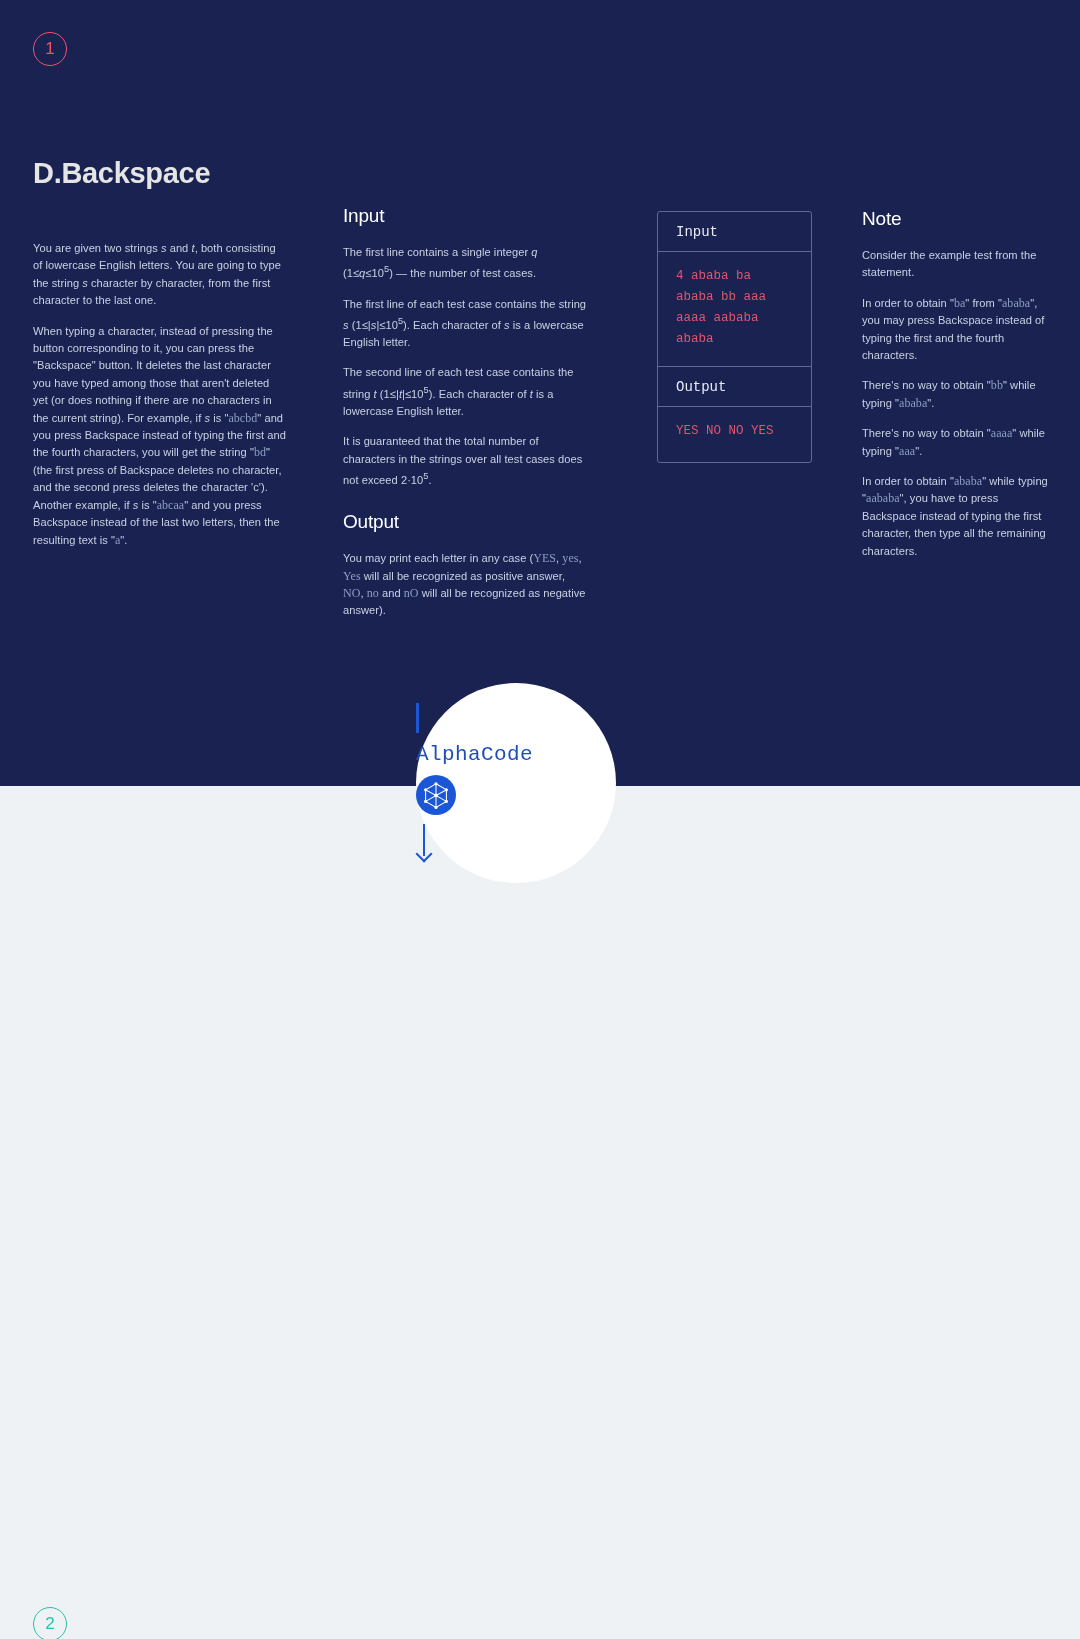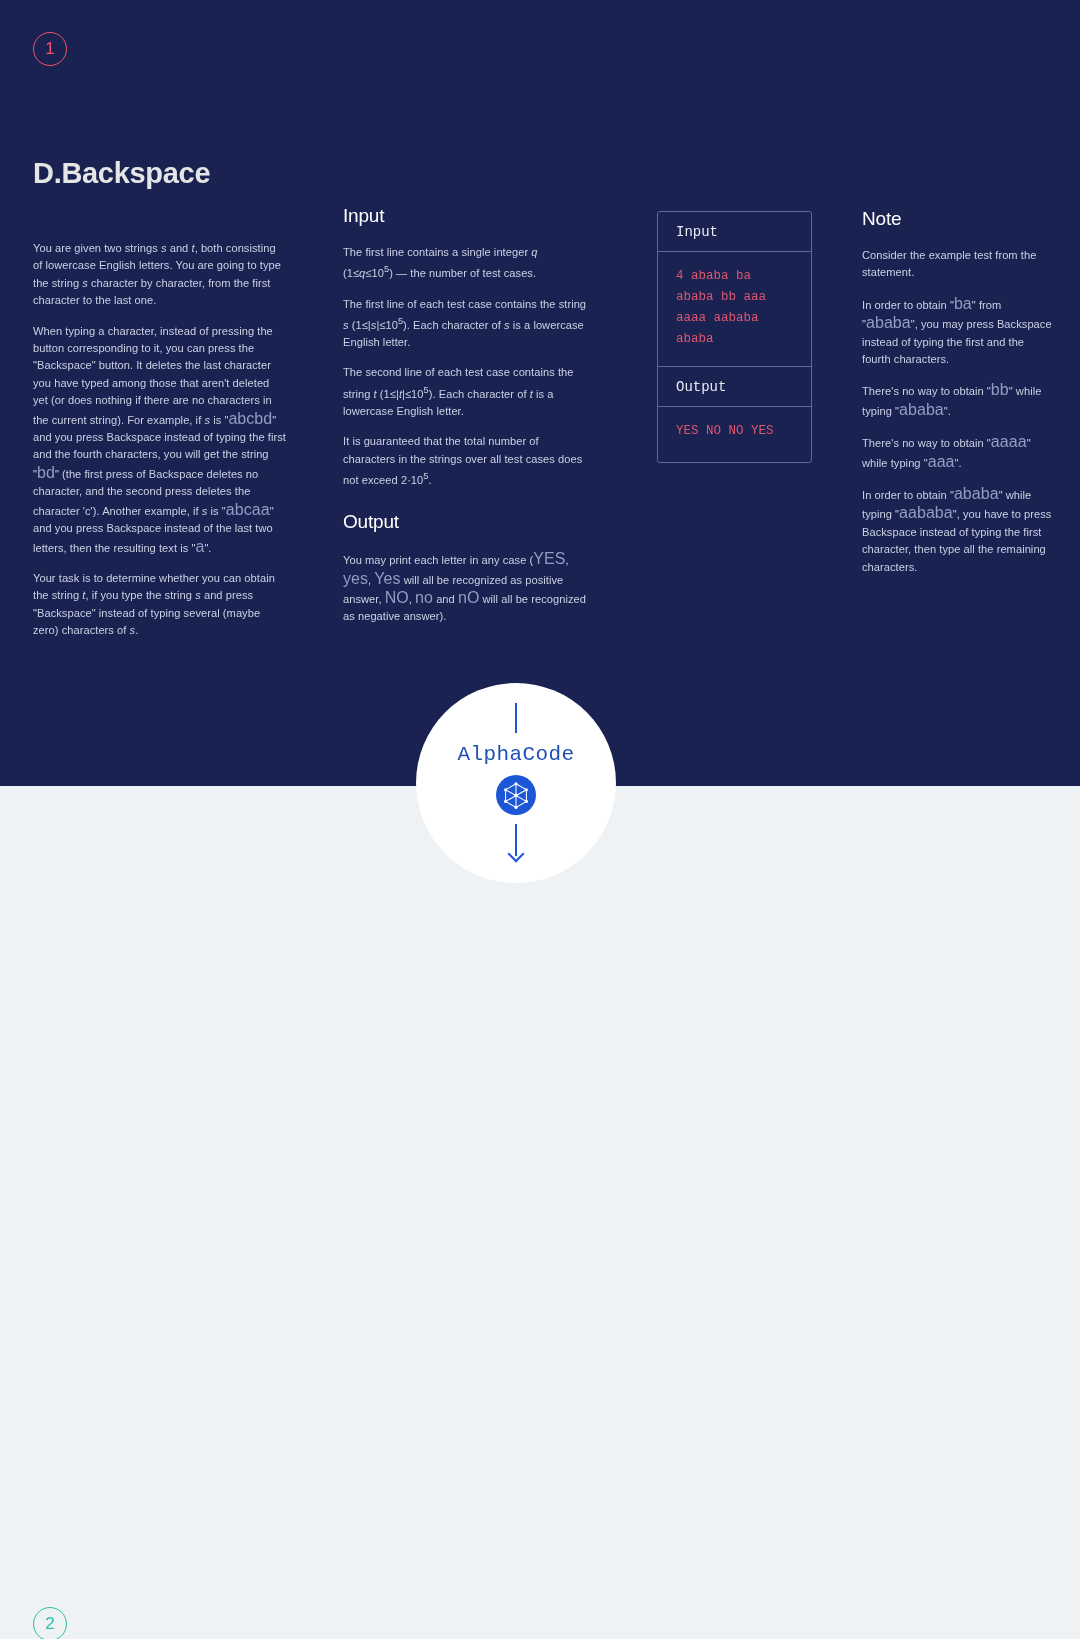--- a/index.html
+++ b/index.html
@@ -58,21 +58,21 @@
   .col { position: absolute; color: #c9d2e4; }
   .col p { font-size: 11.1px; line-height: 17.4px; margin-bottom: 13px; letter-spacing: 0.05px; }
   .col p:last-child { margin-bottom: 0; }
   .col h3 {
     color: #ffffff;
     font-size: 19px;
     font-weight: normal;
     margin-bottom: 17px;
     letter-spacing: -0.2px;
   }
-  .mono { font-family: Liberation Sans, sans-serif; font-size: 16px; color: #8e9ec4; }
+  .mono { font-family: Liberation Serif, serif; font-size: 12px; color: #8e9ec4; }
   em { font-style: italic; }
 
   #col-statement { left: 33px; top: 240px; width: 254px; }
   #col-io        { left: 343px; top: 205px; width: 245px; }
   #col-note      { left: 862px; top: 208px; width: 190px; }
   #col-io h3.second { margin-top: 22px; }
 
   
   #example-box {
     position: absolute;
@@ -100,21 +100,21 @@
   .ex-divider { border-top: 1px solid #5d6a93; }
 
   
   #alphacode {
     position: absolute;
     left: 416px; top: 683px;
     width: 200px; height: 200px;
     border-radius: 50%;
     background: #ffffff;
     display: flex; flex-direction: column;
-    align-items: center; justify-content: center;
+    align-items: flex-start; justify-content: center;
     z-index: 10;
   }
   .ac-stem { width: 2.5px; height: 30px; background: #1a56d6; }
   .ac-word {
     font-family: "Liberation Mono", monospace;
     font-size: 21px;
     color: #1f4fb5;
     letter-spacing: 0.4px;
     margin: 10px 0 9px 0;
   }
@@ -151,21 +151,20 @@
 
   <div class="section-head" id="problem-head">
     <div class="badge badge-1">1</div>
   </div>
 
   <div id="problem-name">D.Backspace</div>
 
   <div class="col" id="col-statement">
     <p>You are given two strings <em>s</em> and <em>t</em>, both consisting of lowercase English letters. You are going to type the string <em>s</em> character by character, from the first character to the last one.</p>
     <p>When typing a character, instead of pressing the button corresponding to it, you can press the "Backspace" button. It deletes the last character you have typed among those that aren't deleted yet (or does nothing if there are no characters in the current string). For example, if <em>s</em> is "<span class="mono">abcbd</span>" and you press Backspace instead of typing the first and the fourth characters, you will get the string "<span class="mono">bd</span>" (the first press of Backspace deletes no character, and the second press deletes the character 'c'). Another example, if <em>s</em> is "<span class="mono">abcaa</span>" and you press Backspace instead of the last two letters, then the resulting text is "<span class="mono">a</span>".</p>
-    <p>Your task is to determine whether you can obtain the string <em>t</em>, if you type the string <em>s</em> and press "Backspace" instead of typing several (maybe zero) characters of <em>s</em>.</p>
   </div>
 
   <div class="col" id="col-io">
     <h3>Input</h3>
     <p>The first line contains a single integer <em>q</em> (1≤<em>q</em>≤10<sup>5</sup>) — the number of test cases.</p>
     <p>The first line of each test case contains the string <em>s</em> (1≤|<em>s</em>|≤10<sup>5</sup>). Each character of <em>s</em> is a lowercase English letter.</p>
     <p>The second line of each test case contains the string <em>t</em> (1≤|<em>t</em>|≤10<sup>5</sup>). Each character of <em>t</em> is a lowercase English letter.</p>
     <p>It is guaranteed that the total number of characters in the strings over all test cases does not exceed 2·10<sup>5</sup>.</p>
     <h3 class="second">Output</h3>
     <p>You may print each letter in any case (<span class="mono">YES</span>, <span class="mono">yes</span>, <span class="mono">Yes</span> will all be recognized as positive answer, <span class="mono">NO</span>, <span class="mono">no</span> and <span class="mono">nO</span>  will all be recognized as negative answer).</p>

